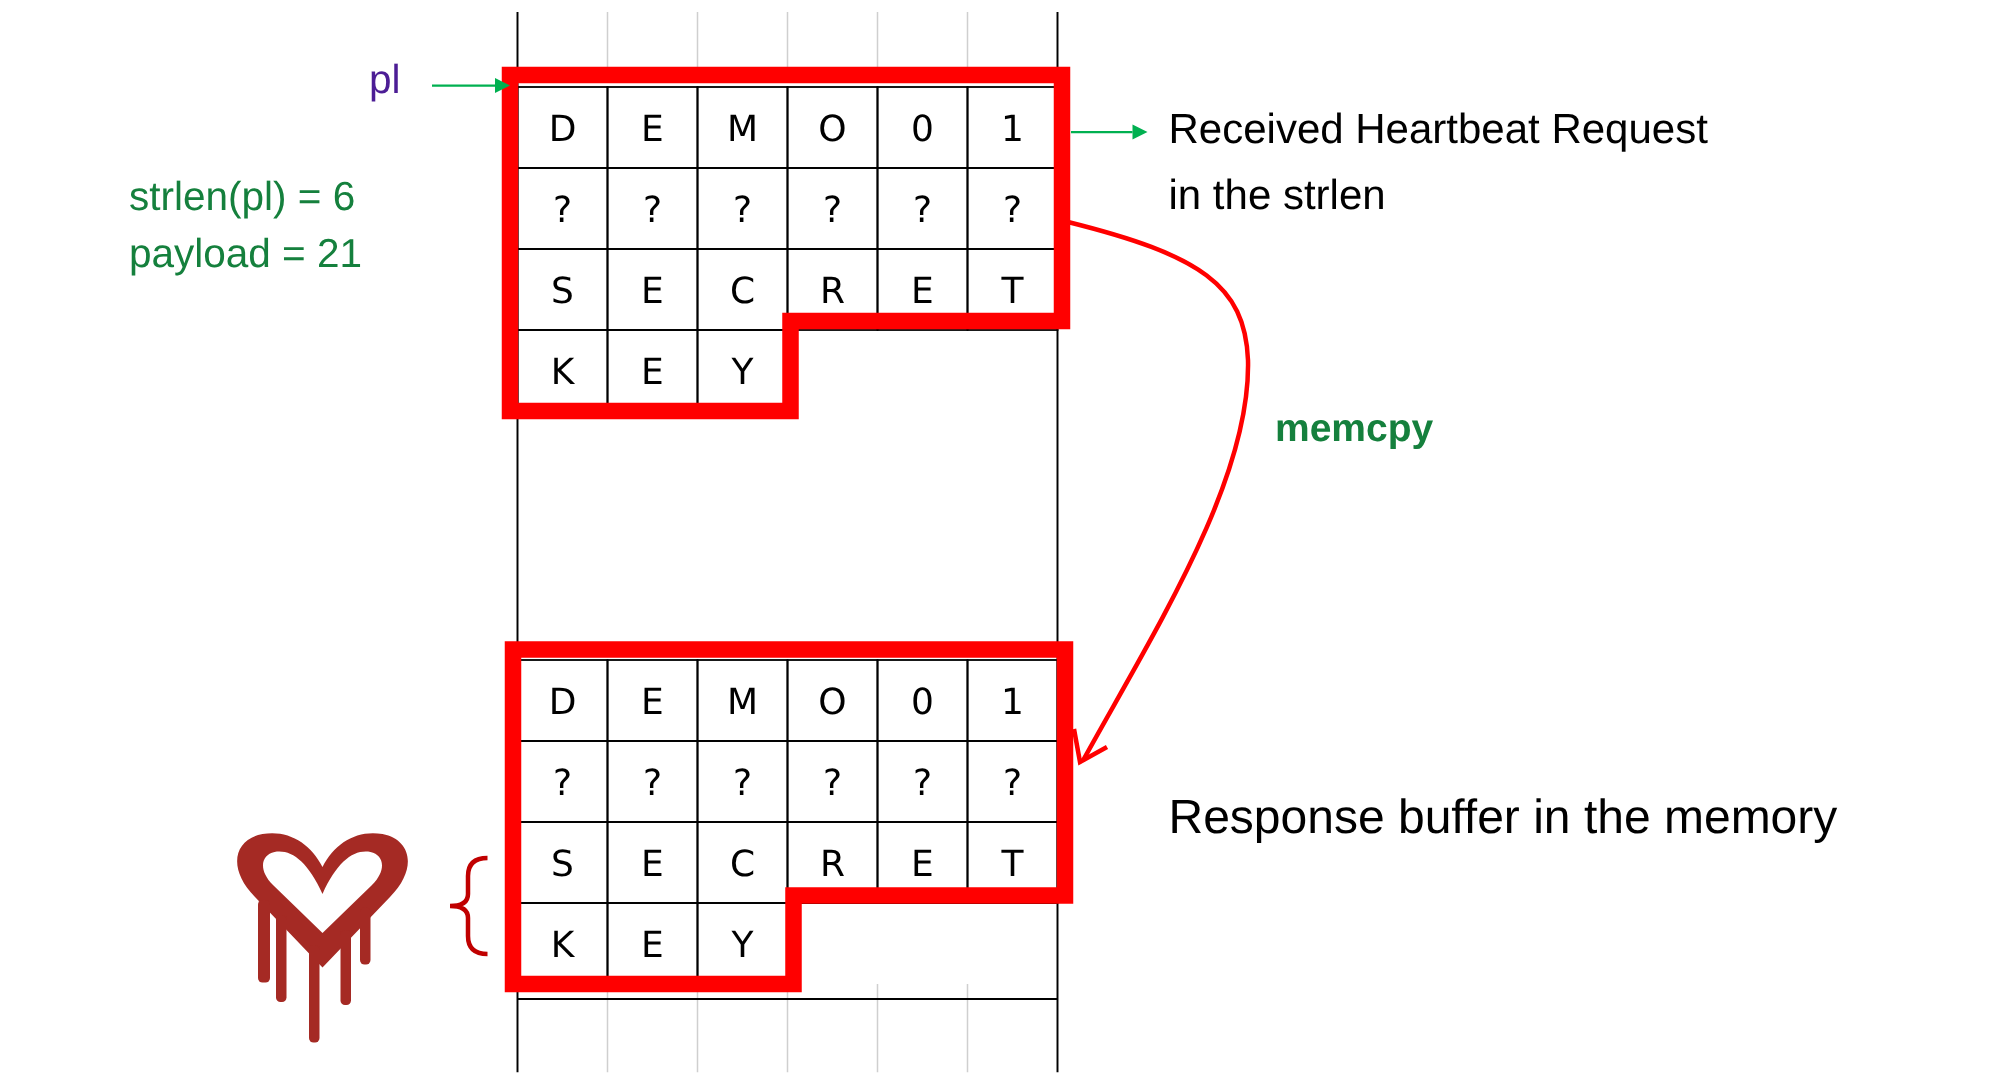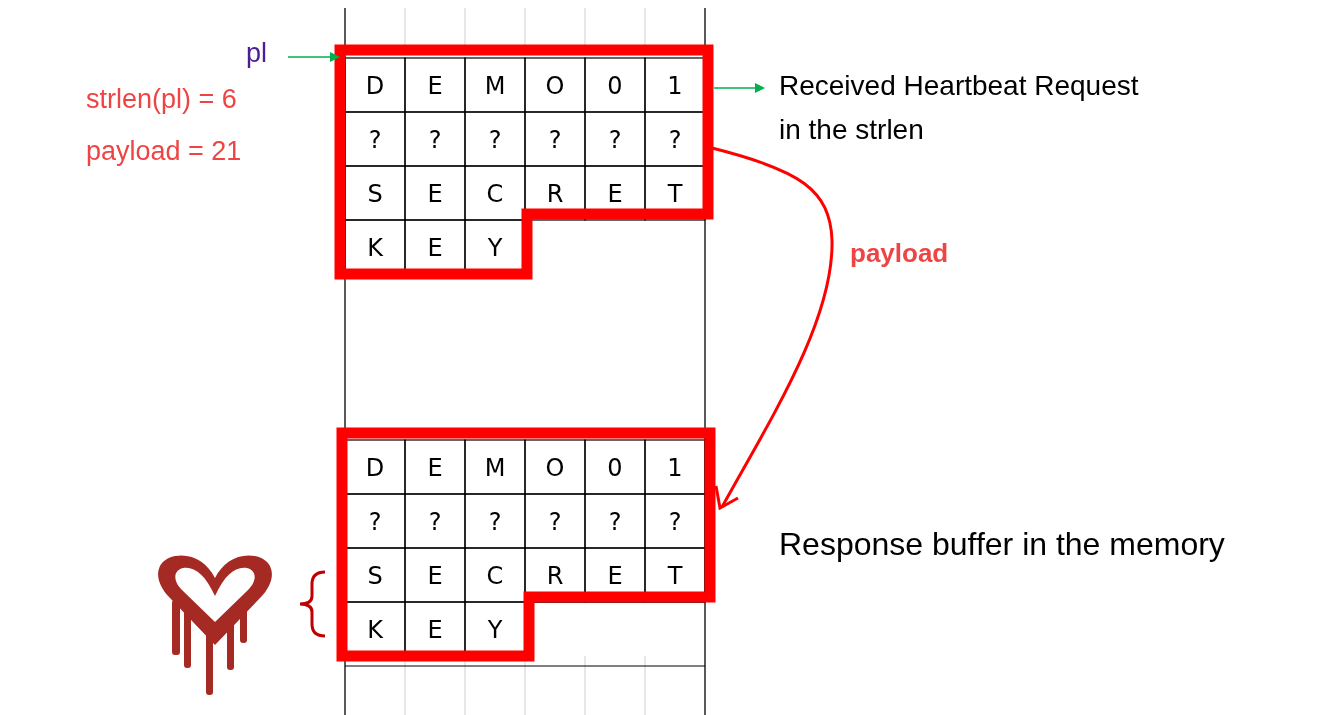--- a/index.html
+++ b/index.html
@@ -1,20 +1,20 @@
 <!DOCTYPE html>
 <html><head>
 <meta charset="utf-8">
 <style>
   html, body { margin:0; padding:0; background:#ffffff; }
   body { width:1338px; height:715px; position:relative; overflow:hidden;
          font-family:"Liberation Sans", "DejaVu Sans", sans-serif; }
   #canvas { position:absolute; left:0; top:0; }
   .lbl { position:absolute; white-space:nowrap; line-height:1; }
-  .red { color:#ef4444; }
+  .red { color:#15803d;margin-top:32px; }
   .green { color:#4c1d95; }
   .black { color:#000000; }
   .cell-text { font-family:"DejaVu Sans", sans-serif; font-size:24px; fill:#000; }
 </style>
 </head>
 <body>
 
 <svg id="canvas" width="1338" height="715">
 
   <g id="mem-grid">
@@ -152,17 +152,17 @@
     <rect x="172" y="600" width="8" height="55" rx="3"></rect>
     <rect x="184" y="610" width="7" height="58" rx="3"></rect>
     <rect x="206" y="630" width="7" height="65" rx="3"></rect>
     <rect x="227" y="620" width="7" height="50" rx="3"></rect>
     <rect x="240" y="605" width="7" height="38" rx="3"></rect>
   </g>
 </svg>
 
 <div class="lbl green" style="left:246px;top:40px;font-size:27px;">pl</div>
 <div class="lbl red" style="left:86px;top:86px;font-size:27px;">strlen(pl) = 6</div>
-<div class="lbl red" style="left:86px;top:138px;font-size:27px;">payload = 21</div>
+<div class="lbl red" style="left:86px;top:124px;font-size:27px;">payload = 21</div>
 <div class="lbl black" style="left:779px;top:72px;font-size:28px;">Received Heartbeat Request</div>
 <div class="lbl black" style="left:779px;top:116px;font-size:28px;">in the strlen</div>
-<div class="lbl red" style="left:850px;top:240px;font-size:26px;font-weight:bold;">payload</div>
+<div class="lbl red" style="left:850px;top:240px;font-size:26px;font-weight:bold;">memcpy</div>
 <div class="lbl black" style="left:779px;top:528px;font-size:32px;">Response buffer in the memory</div>
 
 </body></html>

